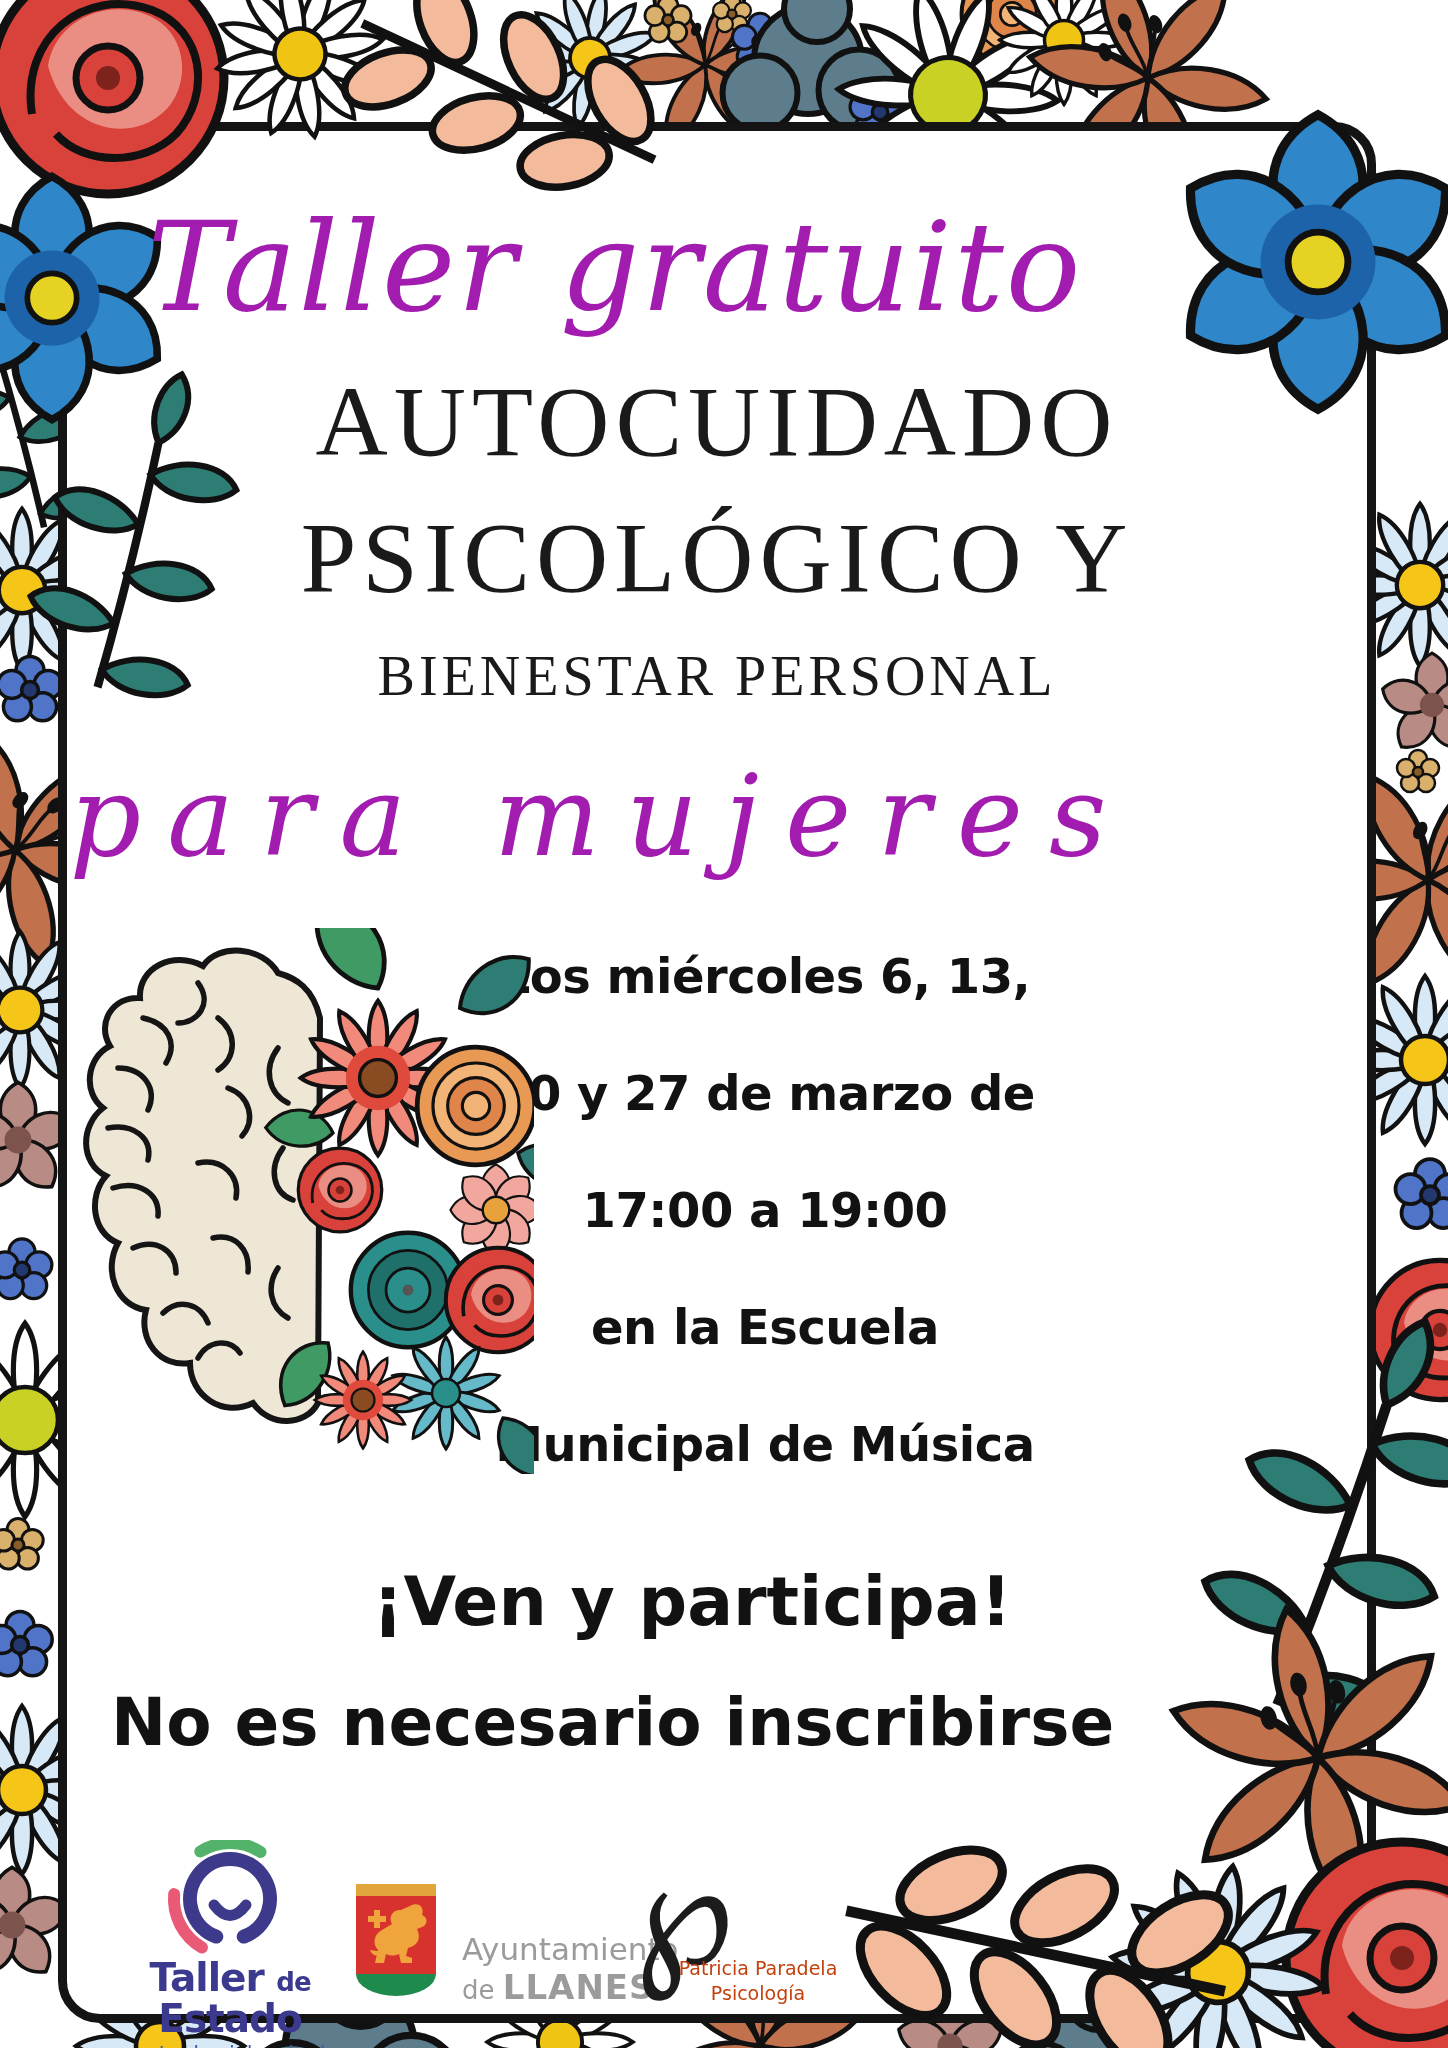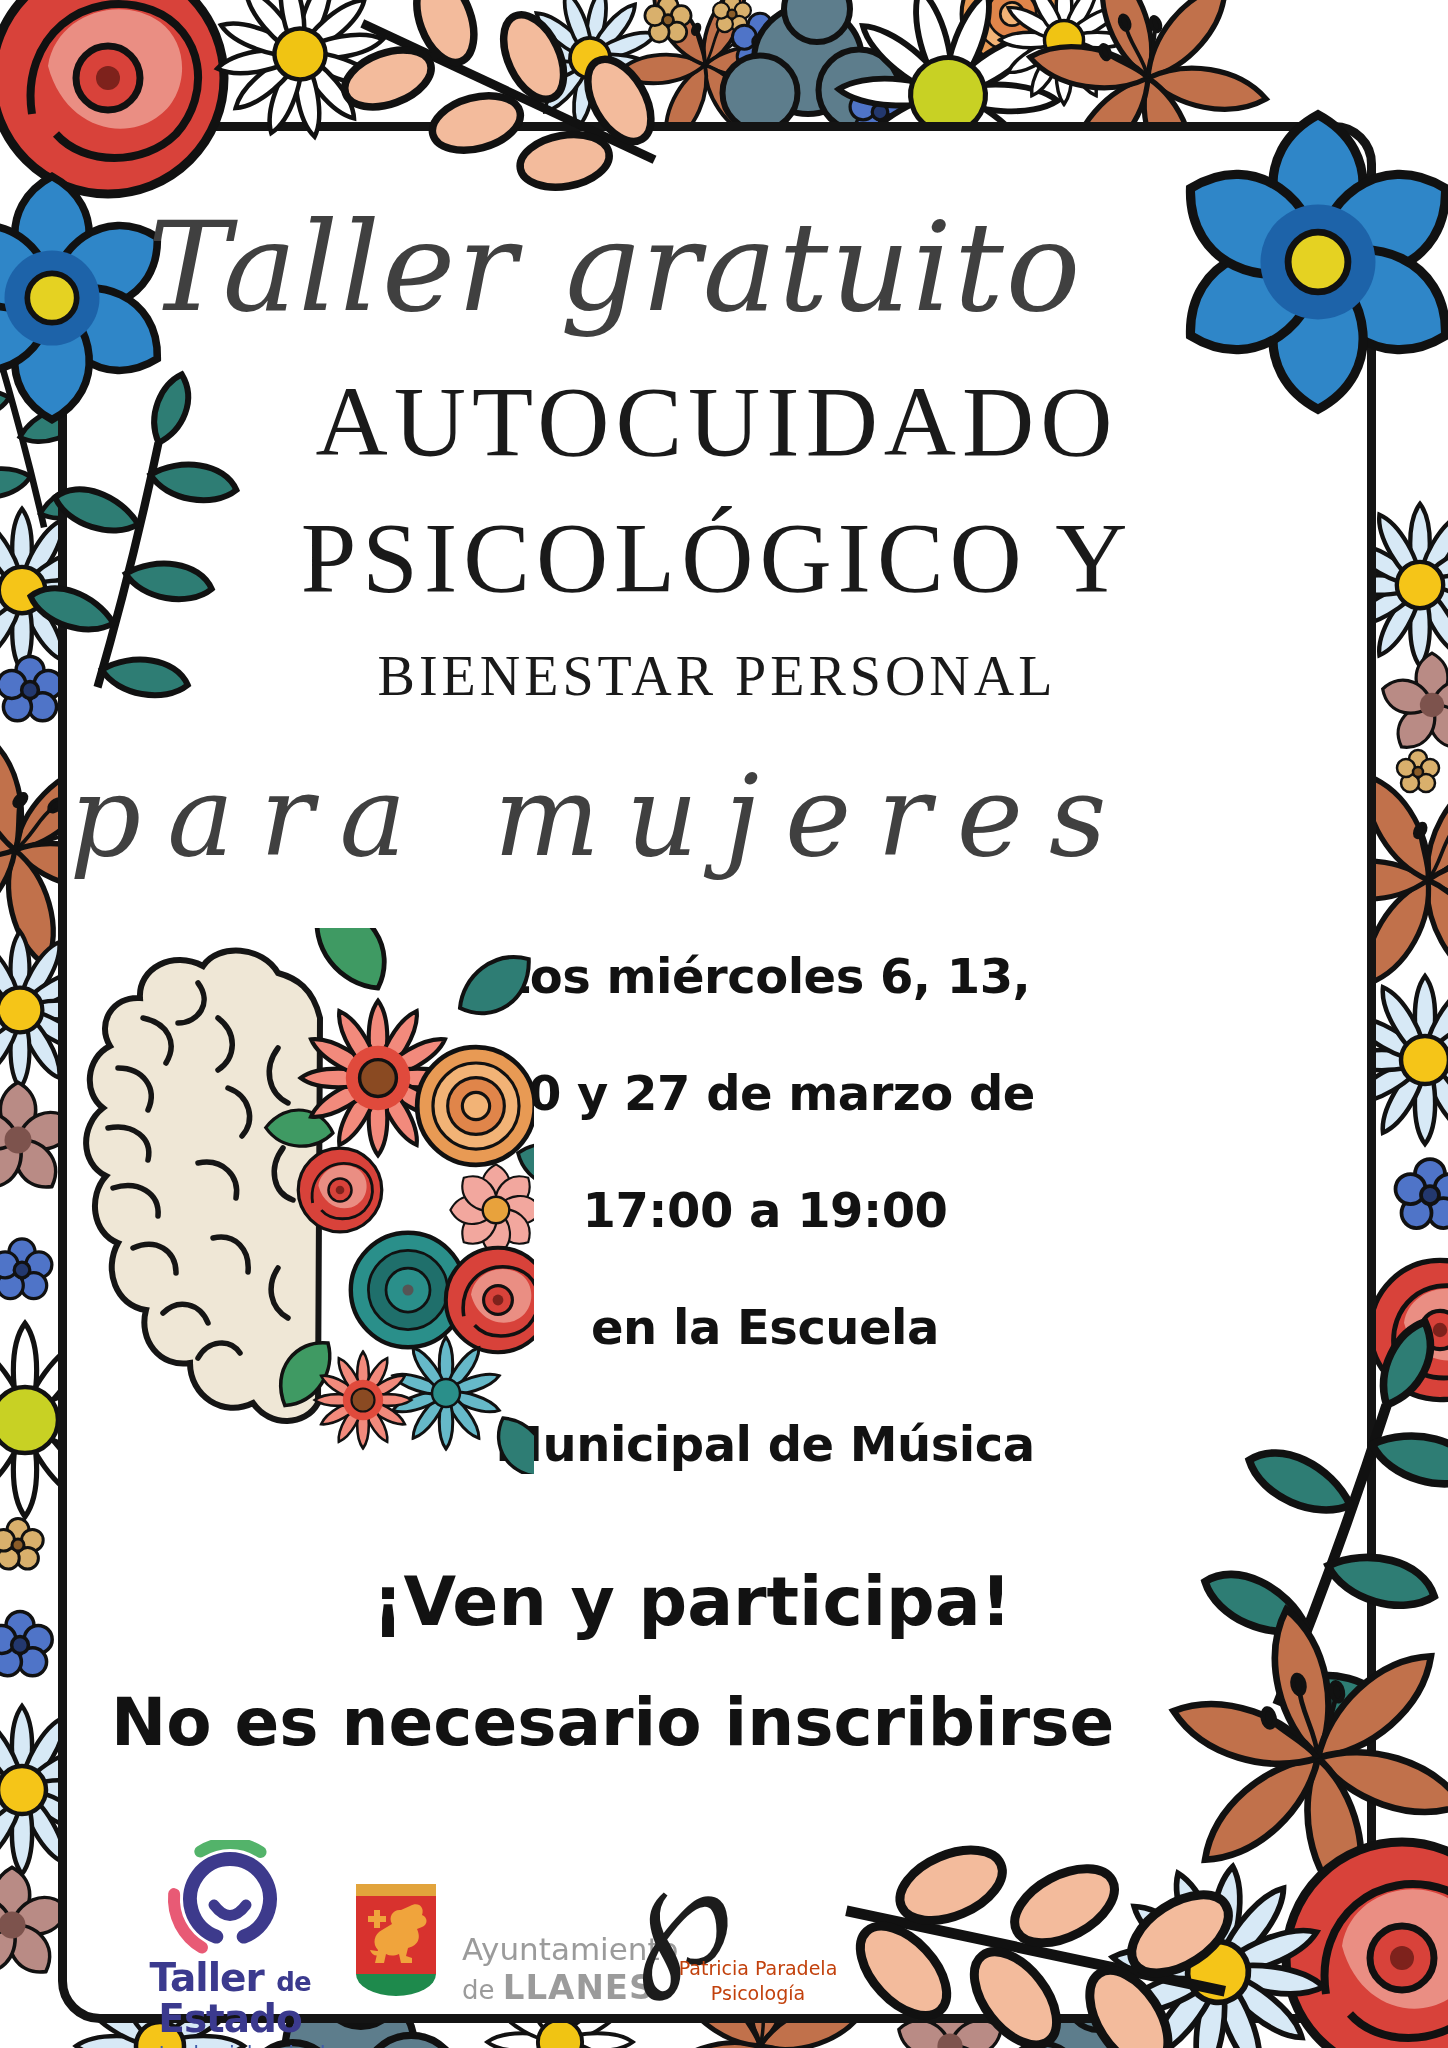--- a/index.html
+++ b/index.html
@@ -7,21 +7,21 @@
           font-family:"DejaVu Sans",sans-serif;}
   .abs{position:absolute;}
   svg{display:block;}
   
   #bg-floral{left:0;top:0;z-index:0;}
   .panel{left:58px;top:122px;width:1300px;height:1883px;background:#ffffff;
          border:9px solid #141414;border-radius:42px;z-index:1;}
   #overlay-floral{left:0;top:0;z-index:2;pointer-events:none;}
   .content{z-index:3;}
   
-  .script{font-family:"DejaVu Serif",serif;font-style:italic;color:#404040;text-align:center;line-height:1;}
+  .script{font-family:"DejaVu Serif",serif;font-style:italic;color:#a21caf;text-align:center;line-height:1;}
   .script-top{left:95px;top:205px;width:1040px;font-size:124px;letter-spacing:2px;}
   .script-sub{left:67px;top:760px;width:1068px;font-size:112px;letter-spacing:26px;}
   .title-line{font-family:"Liberation Serif",serif;color:#1a1a1a;text-align:center;line-height:1;
               left:67px;width:1300px;font-weight:400;}
   .title-1{top:372px;font-size:100px;letter-spacing:6px;}
   .title-2{top:508px;font-size:100px;letter-spacing:6px;}
   .title-3{top:648px;font-size:56px;letter-spacing:4px;}
   .hand{font-family:"DejaVu Sans",sans-serif;font-weight:700;color:#121212;}
   .schedule{left:480px;top:918px;width:570px;text-align:center;font-size:48px;line-height:117px;letter-spacing:-0.5px;}
   .cta{left:67px;top:1562px;width:1250px;text-align:center;font-size:68px;}

